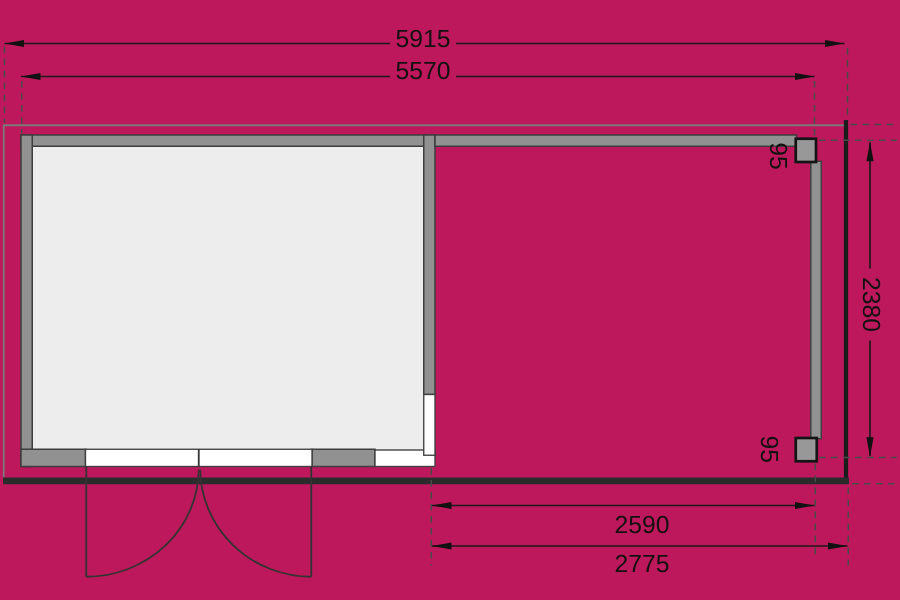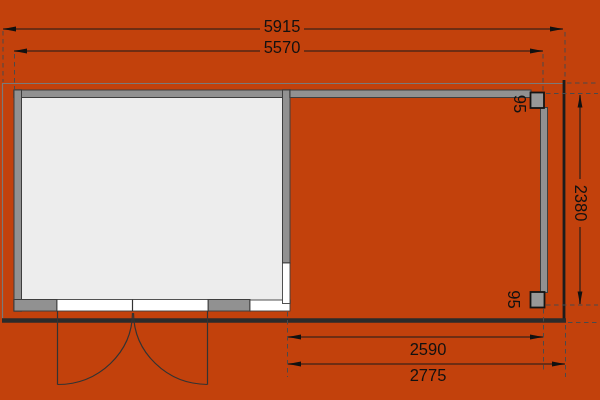--- a/index.html
+++ b/index.html
@@ -1,16 +1,16 @@
 <!DOCTYPE html>
 <html><head>
 <meta charset="utf-8">
 <style>
   html,body{margin:0;padding:0;background:#ffffff;}
-  .stage{position:relative;width:600px;height:400px;background:#c2410c;overflow:hidden;
+  .stage{position:relative;width:600px;height:400px;background:#be185d;overflow:hidden;
          font-family:"Liberation Sans", sans-serif;}
   svg{position:absolute;left:0;top:0;}
   .outline{stroke:#7a7a7a;stroke-width:1.2;fill:none;}
   .roofR{stroke:#1c1c1c;stroke-width:2.8;fill:none;}
   .floorEdge{stroke:#2b2b2b;stroke-width:4.5;fill:none;}
   .wall{stroke:#3e3e3e;stroke-width:1;}
   .postSq{stroke:#141414;stroke-width:1.8;}
   .opening{stroke:#3f3f3f;stroke-width:0.9;}
   .dim{stroke:#1a1a1a;stroke-width:1.1;fill:none;}
   .dash{stroke:#4a4a4a;stroke-width:1;fill:none;stroke-dasharray:4.5 3.5;}

